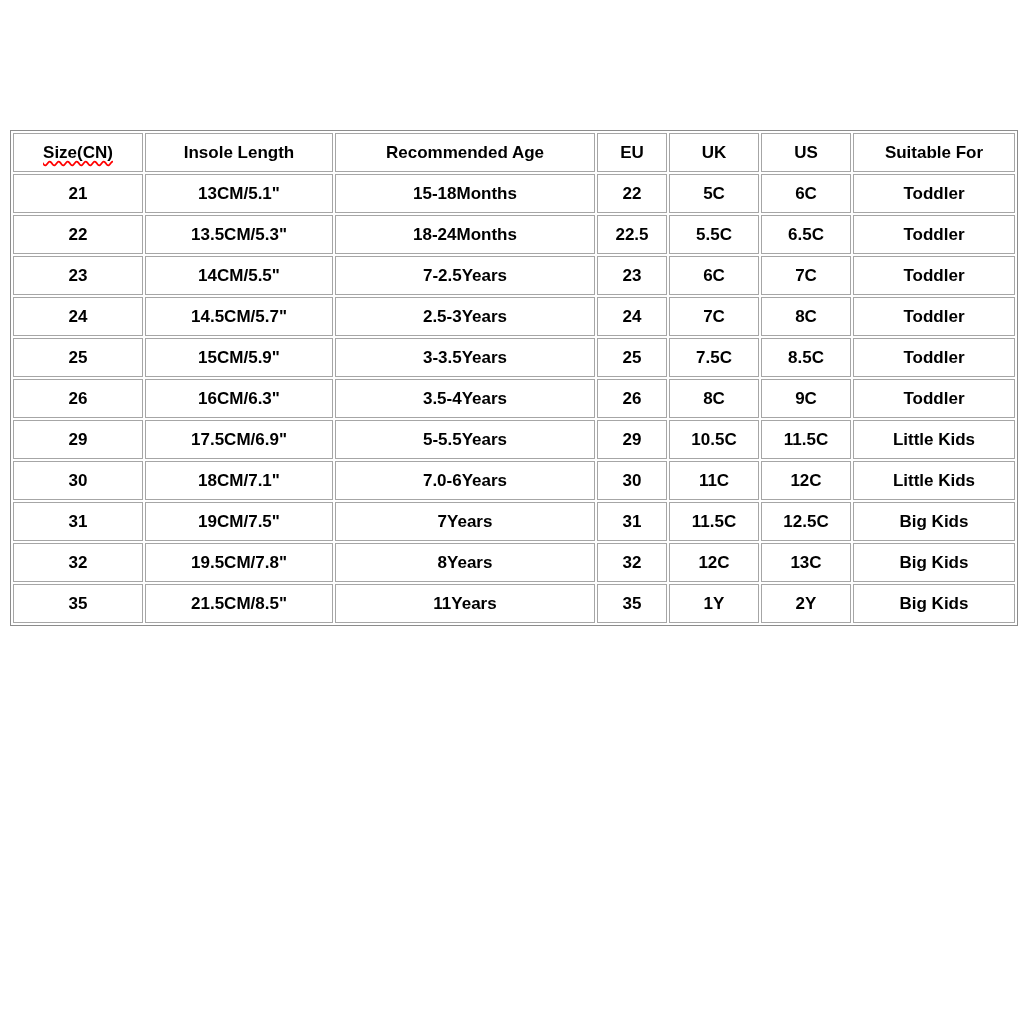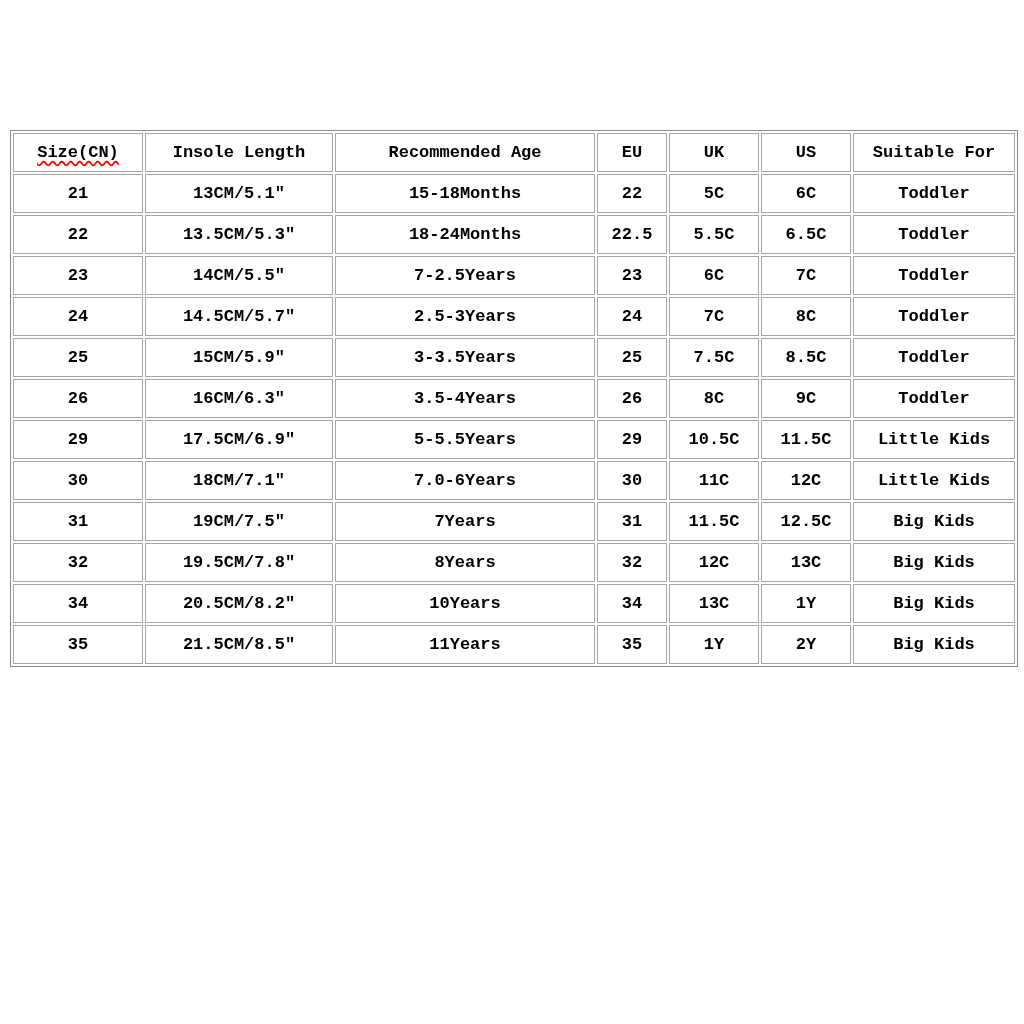--- a/index.html
+++ b/index.html
@@ -13,21 +13,20 @@
   .size-table {
     position: absolute;
     left: 10px;
     top: 130px;
     width: 1008px;
     border-collapse: separate;
     border-spacing: 2px;
     border: 1px solid var(--outer_border_color, #8c8c8c);
     background: #ffffff;
     table-layout: fixed;
-    font-family: Liberation Mono, monospace;
   }
   .size-table th,
   .size-table td {
     border: 1px solid var(--cell_border_color, #a6a6a6);
     height: 37px;
     padding: 0 4px;
     text-align: center;
     vertical-align: middle;
     font-size: 17px;
     font-weight: bold;
@@ -153,29 +152,20 @@
     <tr>
       <td>32</td>
       <td>19.5CM/7.8"</td>
       <td>8Years</td>
       <td>32</td>
       <td>12C</td>
       <td>13C</td>
       <td>Big Kids</td>
     </tr>
     <tr>
-      <td>34</td>
-      <td>20.5CM/8.2"</td>
-      <td>10Years</td>
-      <td>34</td>
-      <td>13C</td>
-      <td>1Y</td>
-      <td>Big Kids</td>
-    </tr>
-    <tr>
       <td>35</td>
       <td>21.5CM/8.5"</td>
       <td>11Years</td>
       <td>35</td>
       <td>1Y</td>
       <td>2Y</td>
       <td>Big Kids</td>
     </tr>
   </tbody>
 </table>

